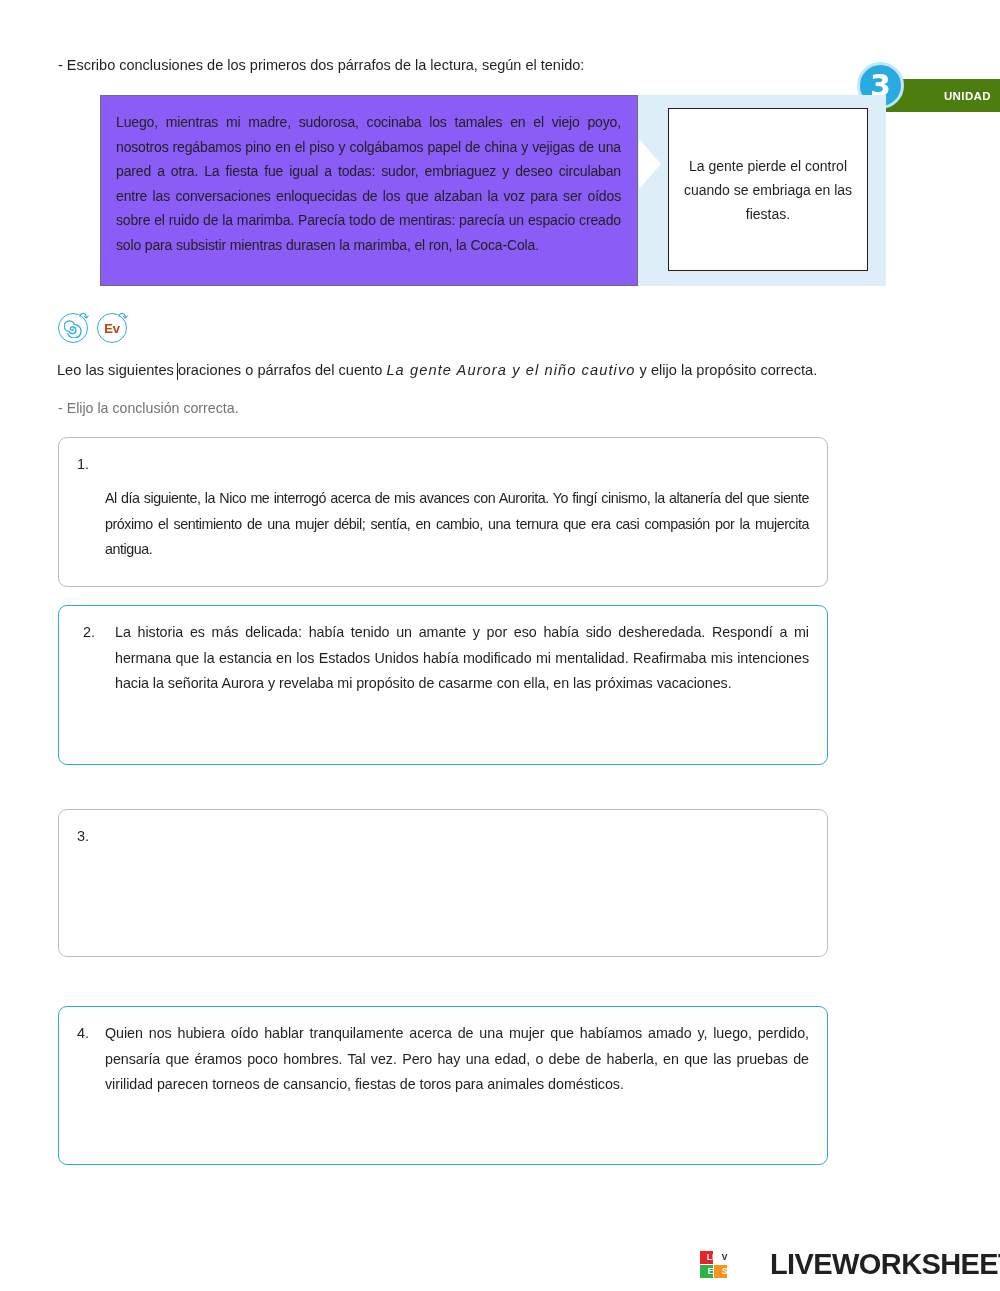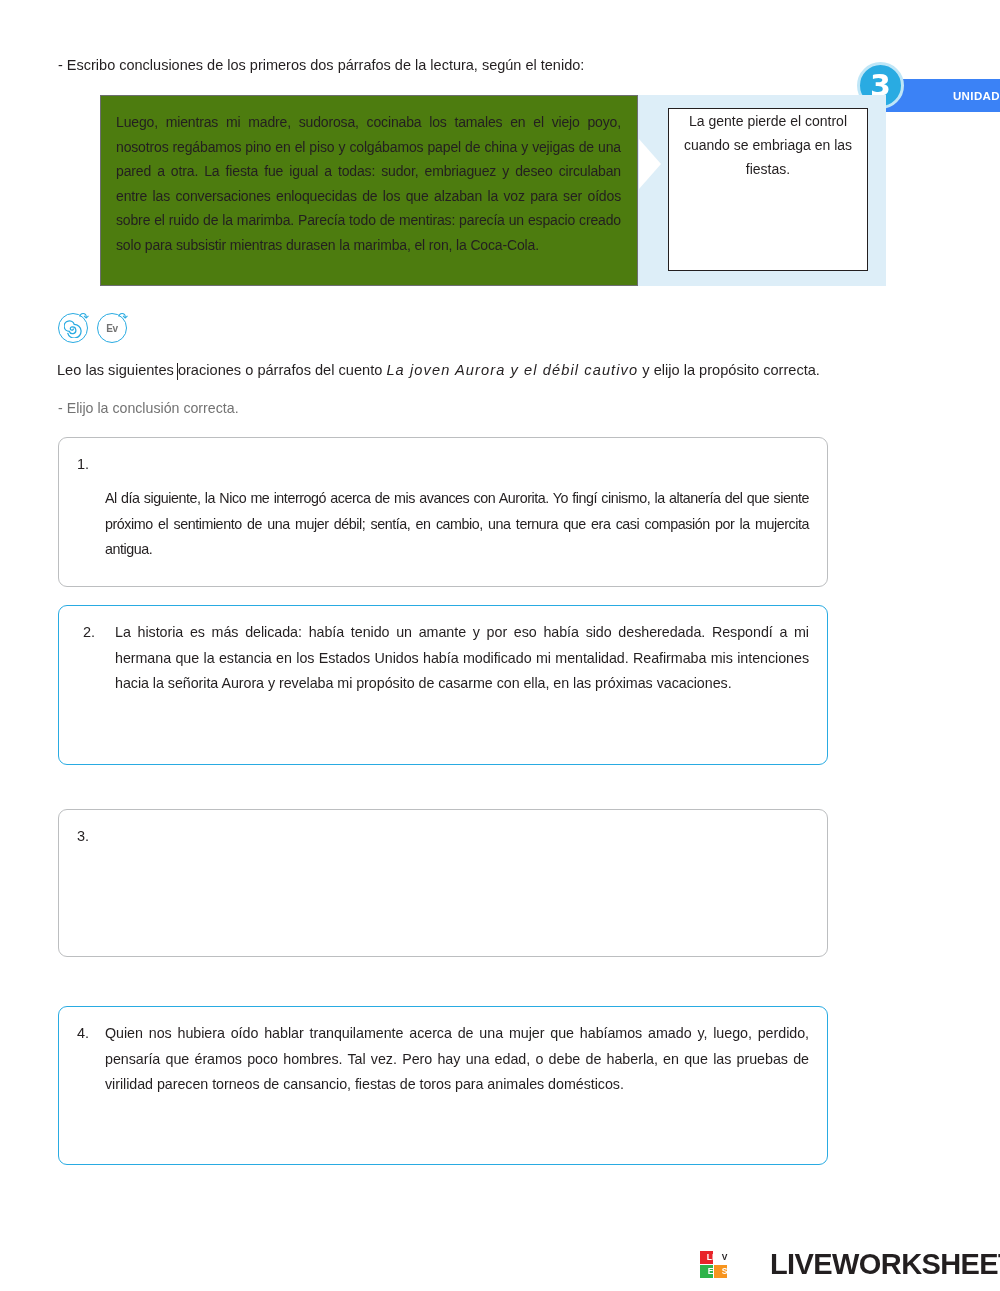--- a/index.html
+++ b/index.html
@@ -16,24 +16,25 @@
     overflow: hidden;
   }
 
   
   .unit-tab {
     position: absolute;
     top: 79px;
     left: 884px;
     width: 116px;
     height: 33px;
-    background: #3b82f6;
+    background: #4d7c0f;
     display: flex;
     align-items: center;
     justify-content: flex-end;
+    padding-right: 9px;
     box-sizing: border-box;
   }
   .unit-tab-label {
     color: #ffffff;
     font-size: 11.5px;
     letter-spacing: 0.4px;
     font-weight: bold;
   }
   .unit-circle {
     position: absolute;
@@ -69,21 +70,21 @@
 
   
   .example-source {
     position: absolute;
     top: 95px;
     left: 100px;
     width: 538px;
     height: 191px;
     border: 1px solid #6d6e71;
     box-sizing: border-box;
-    background: #4d7c0f;
+    background: #8b5cf6;
     padding: 14px 16px 0 15px;
   }
   .example-source p {
     margin: 0;
     font-size: 14px;
     line-height: 24.6px;
     color: #231f20;
     text-align: justify;
     letter-spacing: -0.15px;
   }
@@ -109,21 +110,21 @@
   .example-answer {
     position: absolute;
     top: 108px;
     left: 668px;
     width: 200px;
     height: 163px;
     border: 1px solid #231f20;
     box-sizing: border-box;
     background: #ffffff;
     display: flex;
-    align-items: flex-start;
+    align-items: center;
     justify-content: center;
   }
   .example-answer p {
     margin: 0;
     font-size: 14px;
     line-height: 24px;
     text-align: center;
     padding: 0 12px;
     color: #231f20;
   }
@@ -142,22 +143,22 @@
     height: 30px;
     border-radius: 50%;
     border: 1.6px solid #29abe2;
     box-sizing: border-box;
     display: flex;
     align-items: center;
     justify-content: center;
     position: relative;
   }
   .circ-icon .ev-text {
-    font-size: 10px;
-    color: #737373;
+    font-size: 13px;
+    color: #c2410c;
     font-weight: bold;
     letter-spacing: -0.3px;
   }
   .spiral {
     width: 19px;
     height: 19px;
   }
   .arrow-mark {
     position: absolute;
     top: -3px;
@@ -310,21 +311,21 @@
     </svg>
     <span class="arrow-mark">↷</span>
   </div>
   <div class="circ-icon">
     <span class="ev-text">Ev</span>
     <span class="arrow-mark">↷</span>
   </div>
 </div>
 
 <div class="lead-line">
-  <span>Leo las siguientes oraciones o párrafos del cuento </span><span class="story-title">La joven Aurora y el débil cautivo</span><span> y elijo la propósito correcta.</span>
+  <span>Leo las siguientes oraciones o párrafos del cuento </span><span class="story-title">La gente Aurora y el niño cautivo</span><span> y elijo la propósito correcta.</span>
 </div>
 <div class="cursor-caret"></div>
 <div class="sub-line">- Elijo la conclusión correcta.</div>
 
 <div class="option-card plain" id="option-1">
   <div class="opt-num">1.</div>
   <div class="opt-text tight">Al día siguiente, la Nico me interrogó acerca de mis avances con Aurorita. Yo fingí cinismo, la altanería del que siente próximo el sentimiento de una mujer débil; sentía, en cambio, una ternura que era casi compasión por la mujercita antigua.</div>
 </div>
 
 <div class="option-card selected" id="option-2">

